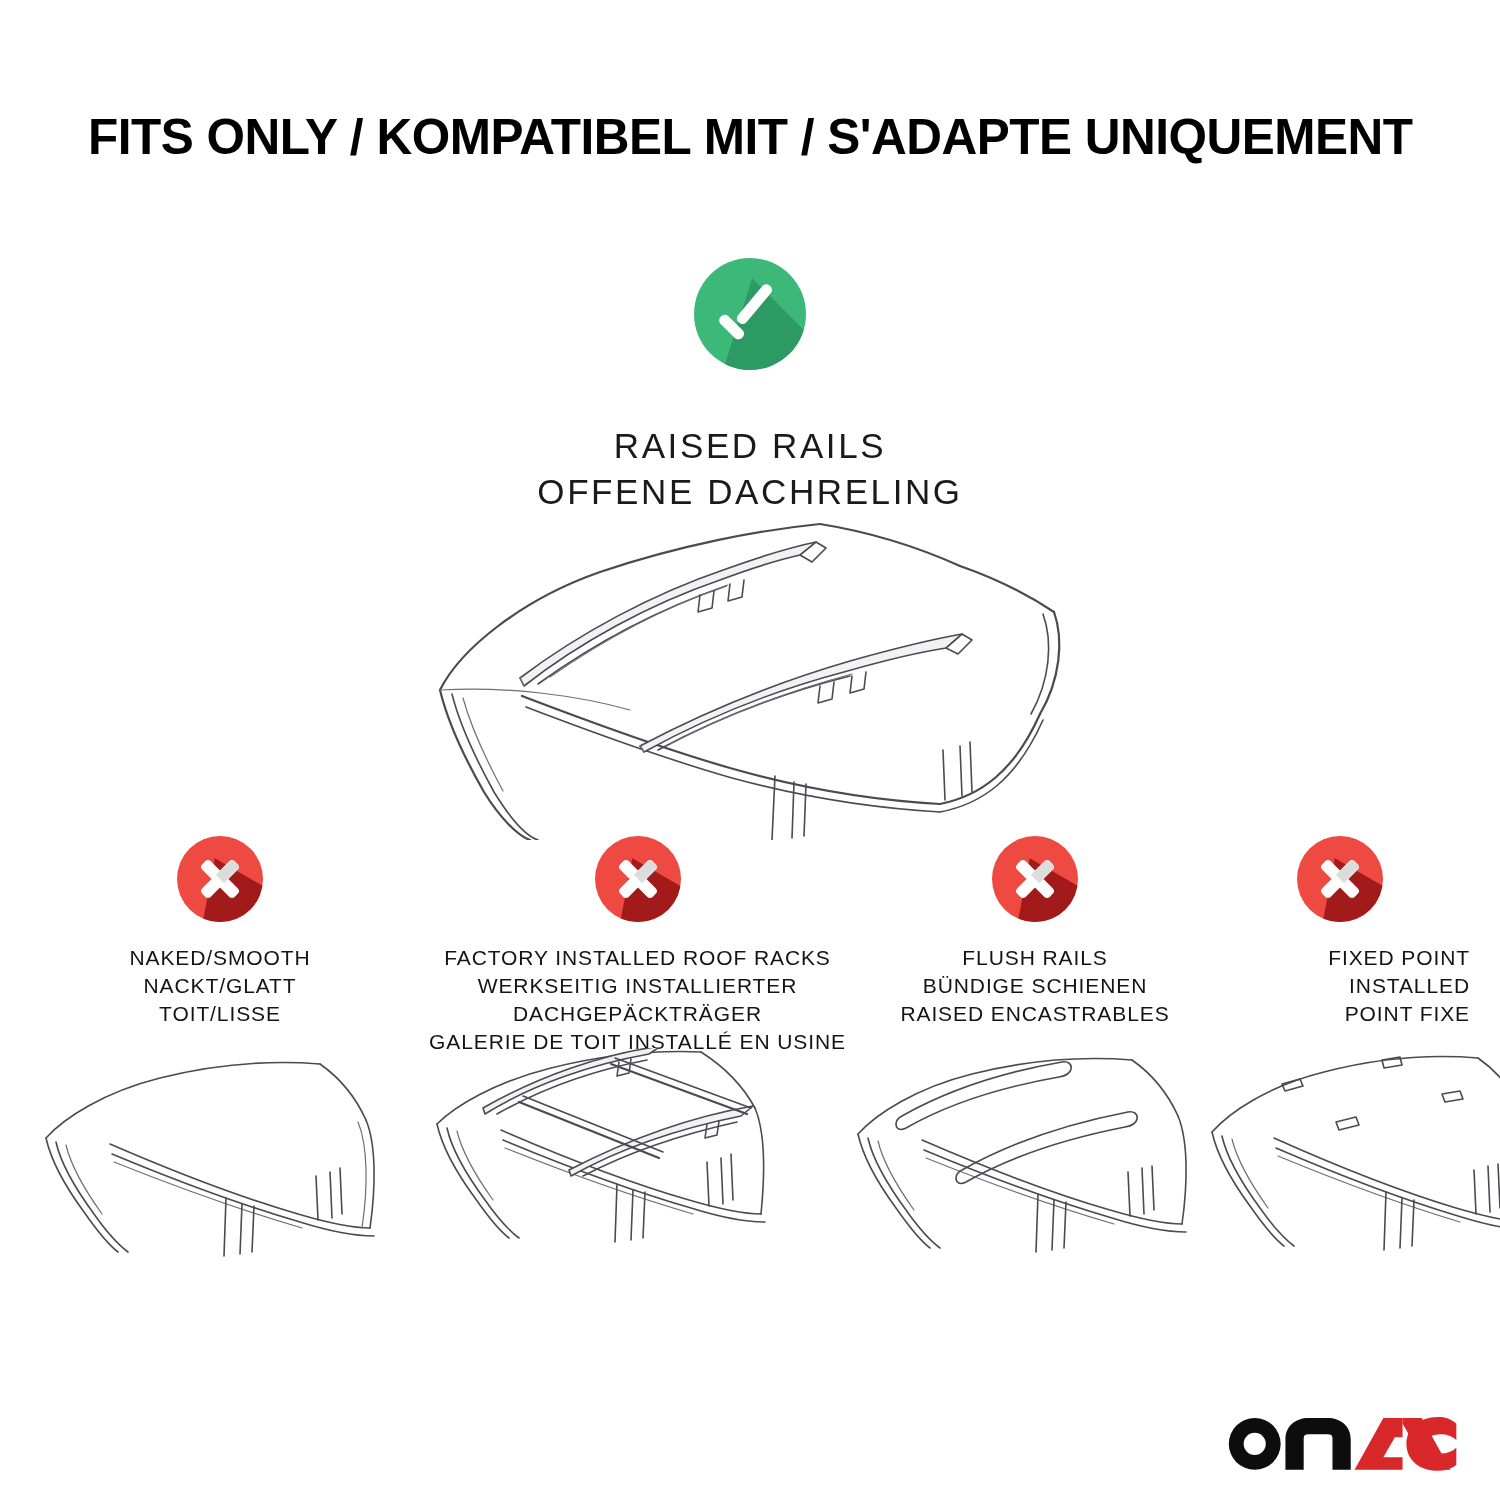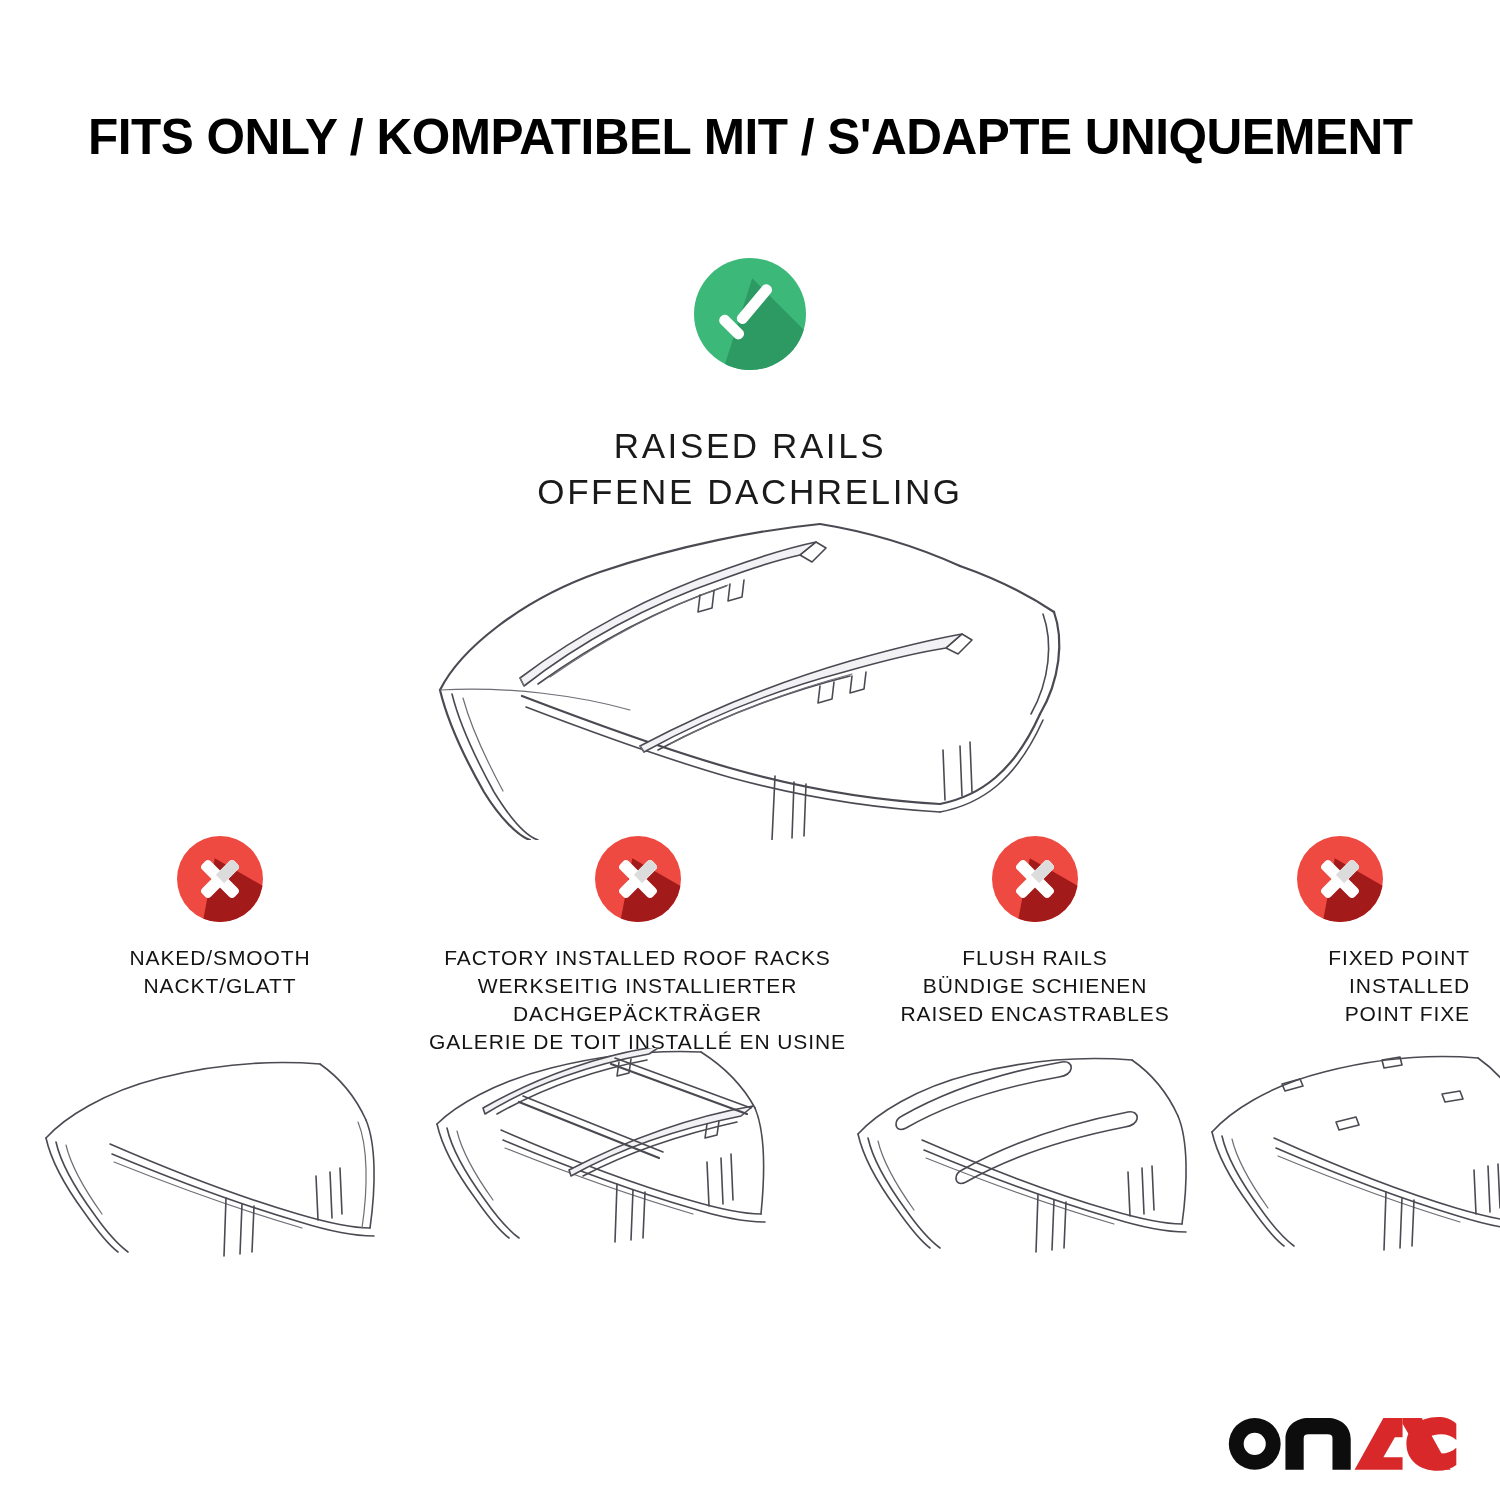--- a/index.html
+++ b/index.html
@@ -275,20 +275,21 @@
       <div class="shadow-wedge"></div>
       <div class="xmark">
         <span class="a"></span>
           <span class="b"></span>
           <span class="b-dim"></span>
       </div>
     </div>
     <div class="reject-labels">
       <div>NAKED/SMOOTH</div>
       <div>NACKT/GLATT</div>
+      <div>TOIT/LISSE</div>
     </div>
     <div class="reject-illustration">
       <svg class="sketch" viewBox="0 0 360 230" width="360" height="230" aria-hidden="true">
         <path class="thin" d="M6 90 C 24 70 64 44 120 30 C 176 16 230 12 280 16"></path>
         <path class="thin" d="M280 16 C 300 30 316 50 326 72"></path>
         <path class="thin" d="M6 90 C 10 108 22 134 44 164 C 58 184 70 198 78 204"></path>
         <path class="thin" d="M16 94 C 20 112 32 136 54 166 C 68 186 80 198 88 204"></path>
         <path class="hair" d="M26 97 C 30 114 42 138 62 166"></path>
         <path class="thin" d="M70 96 C 130 122 196 148 258 166 C 292 176 314 180 330 180"></path>
         <path class="thin" d="M72 106 C 132 131 198 156 260 174 C 292 184 314 188 334 188"></path>

